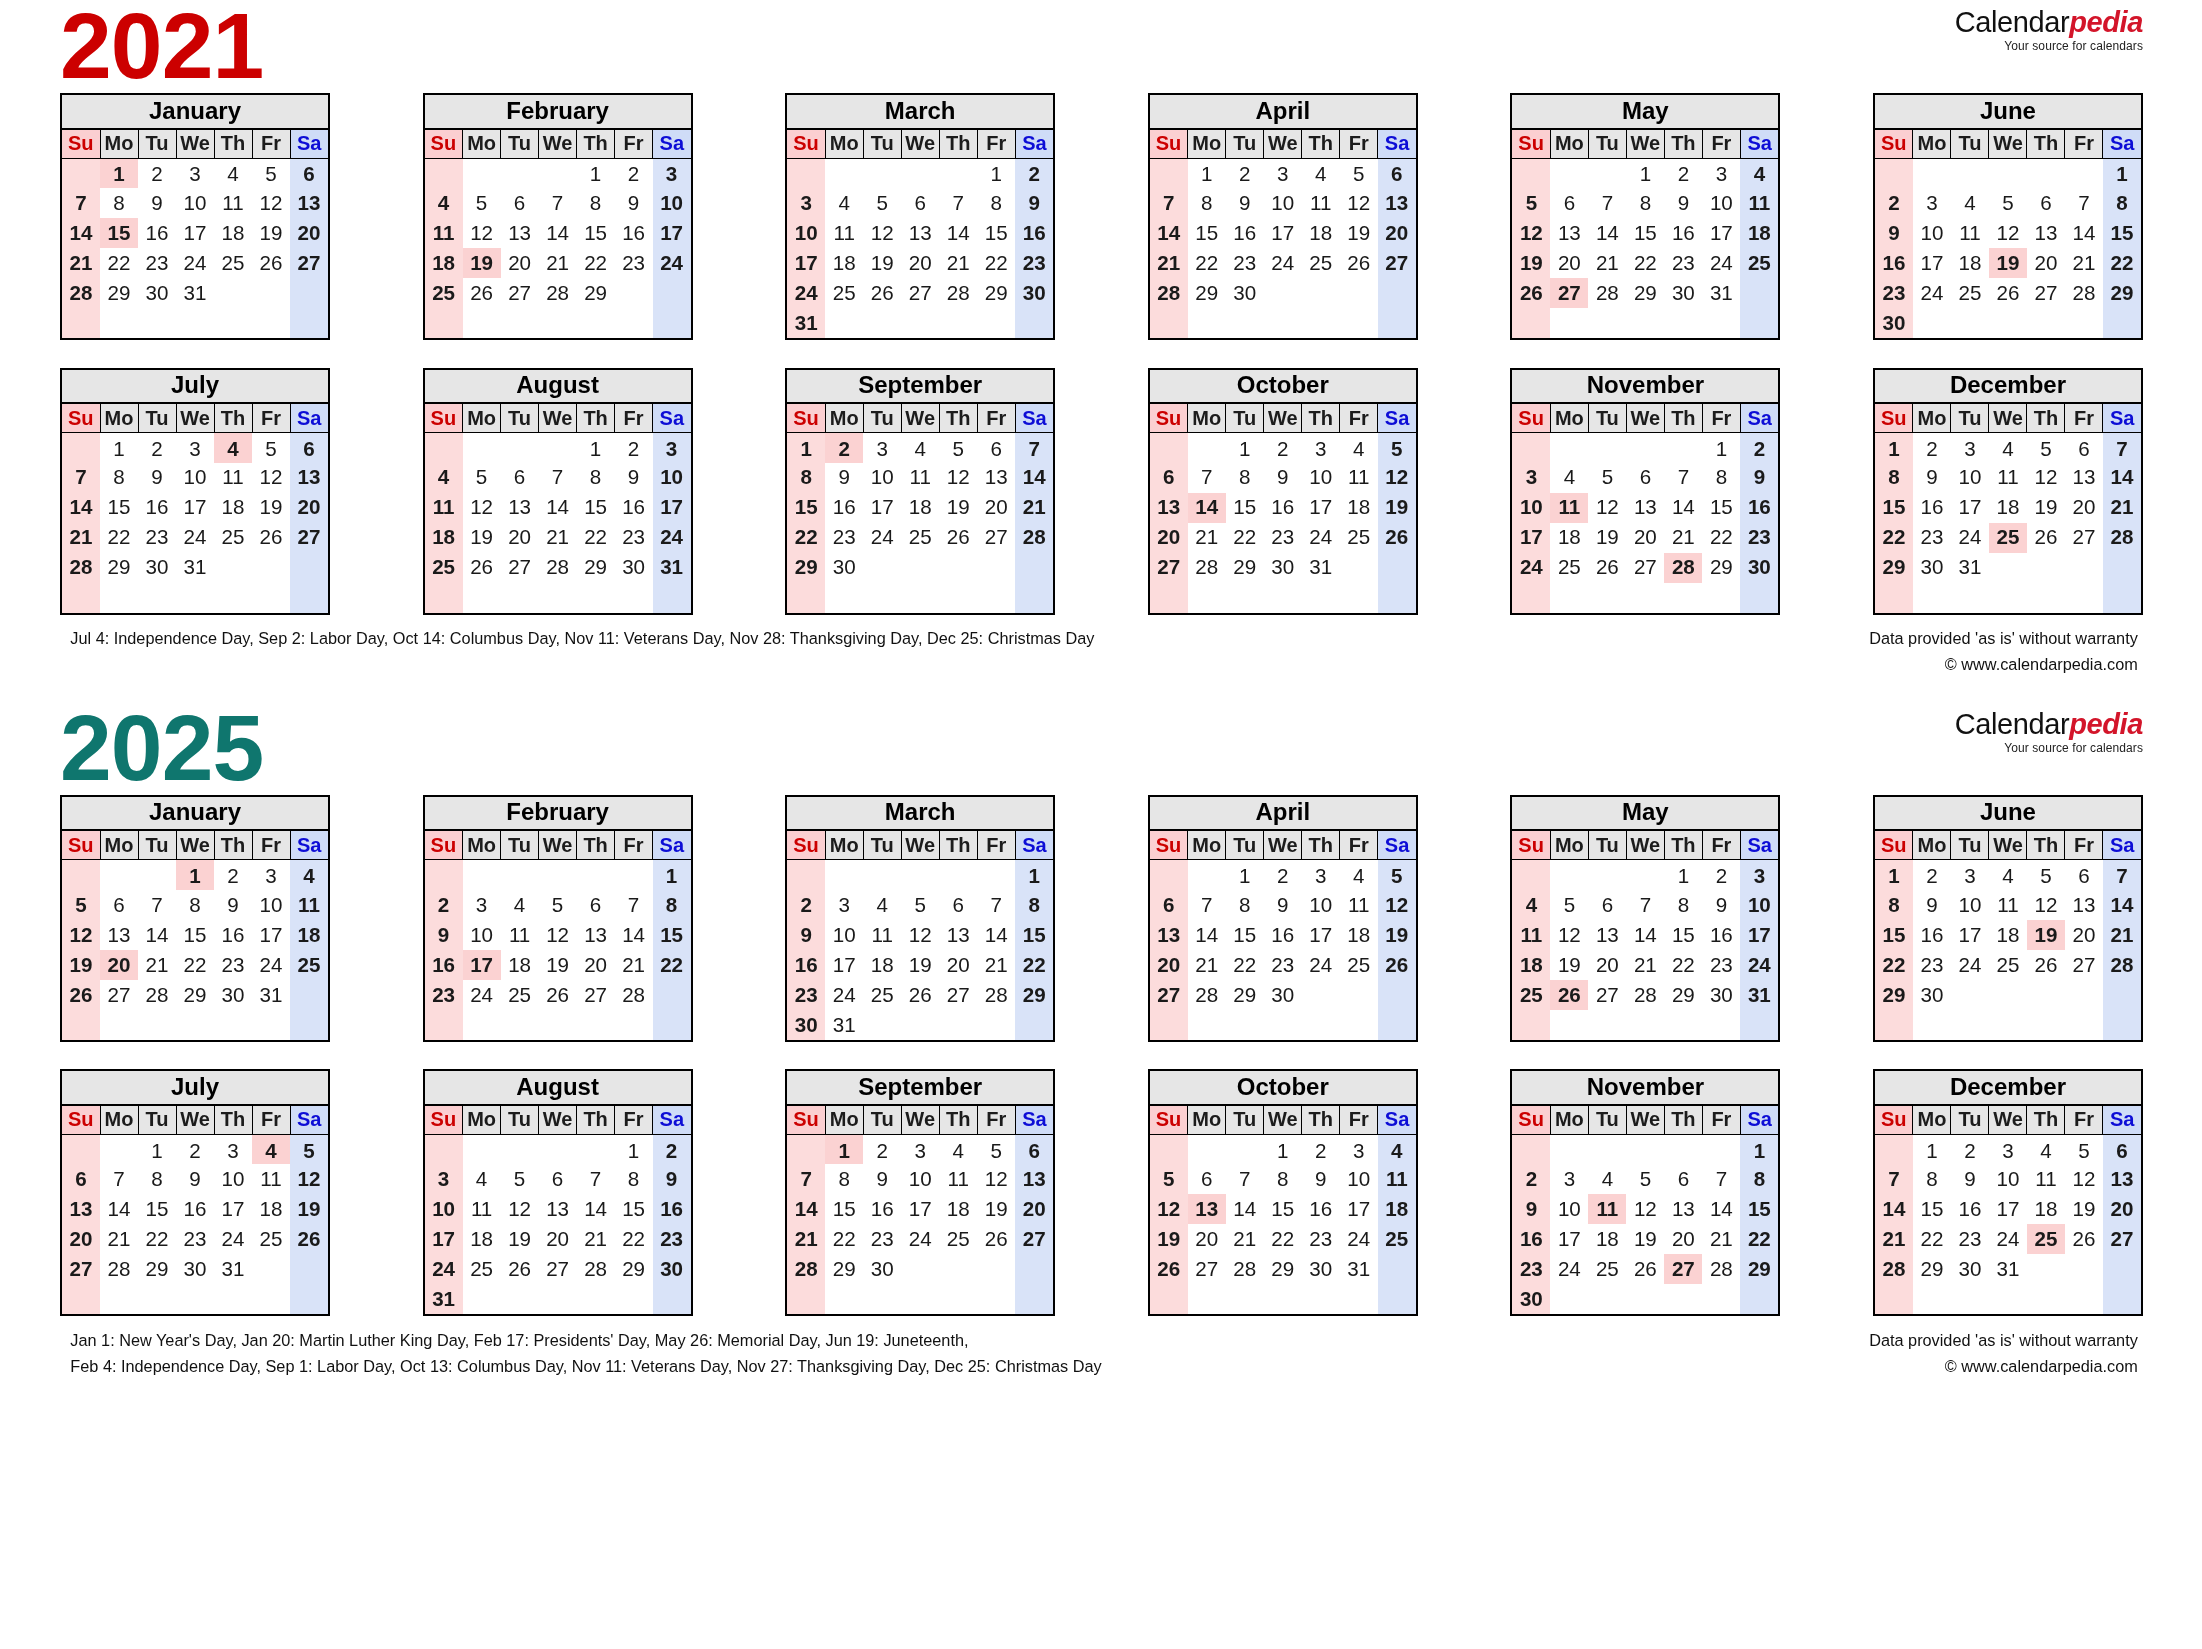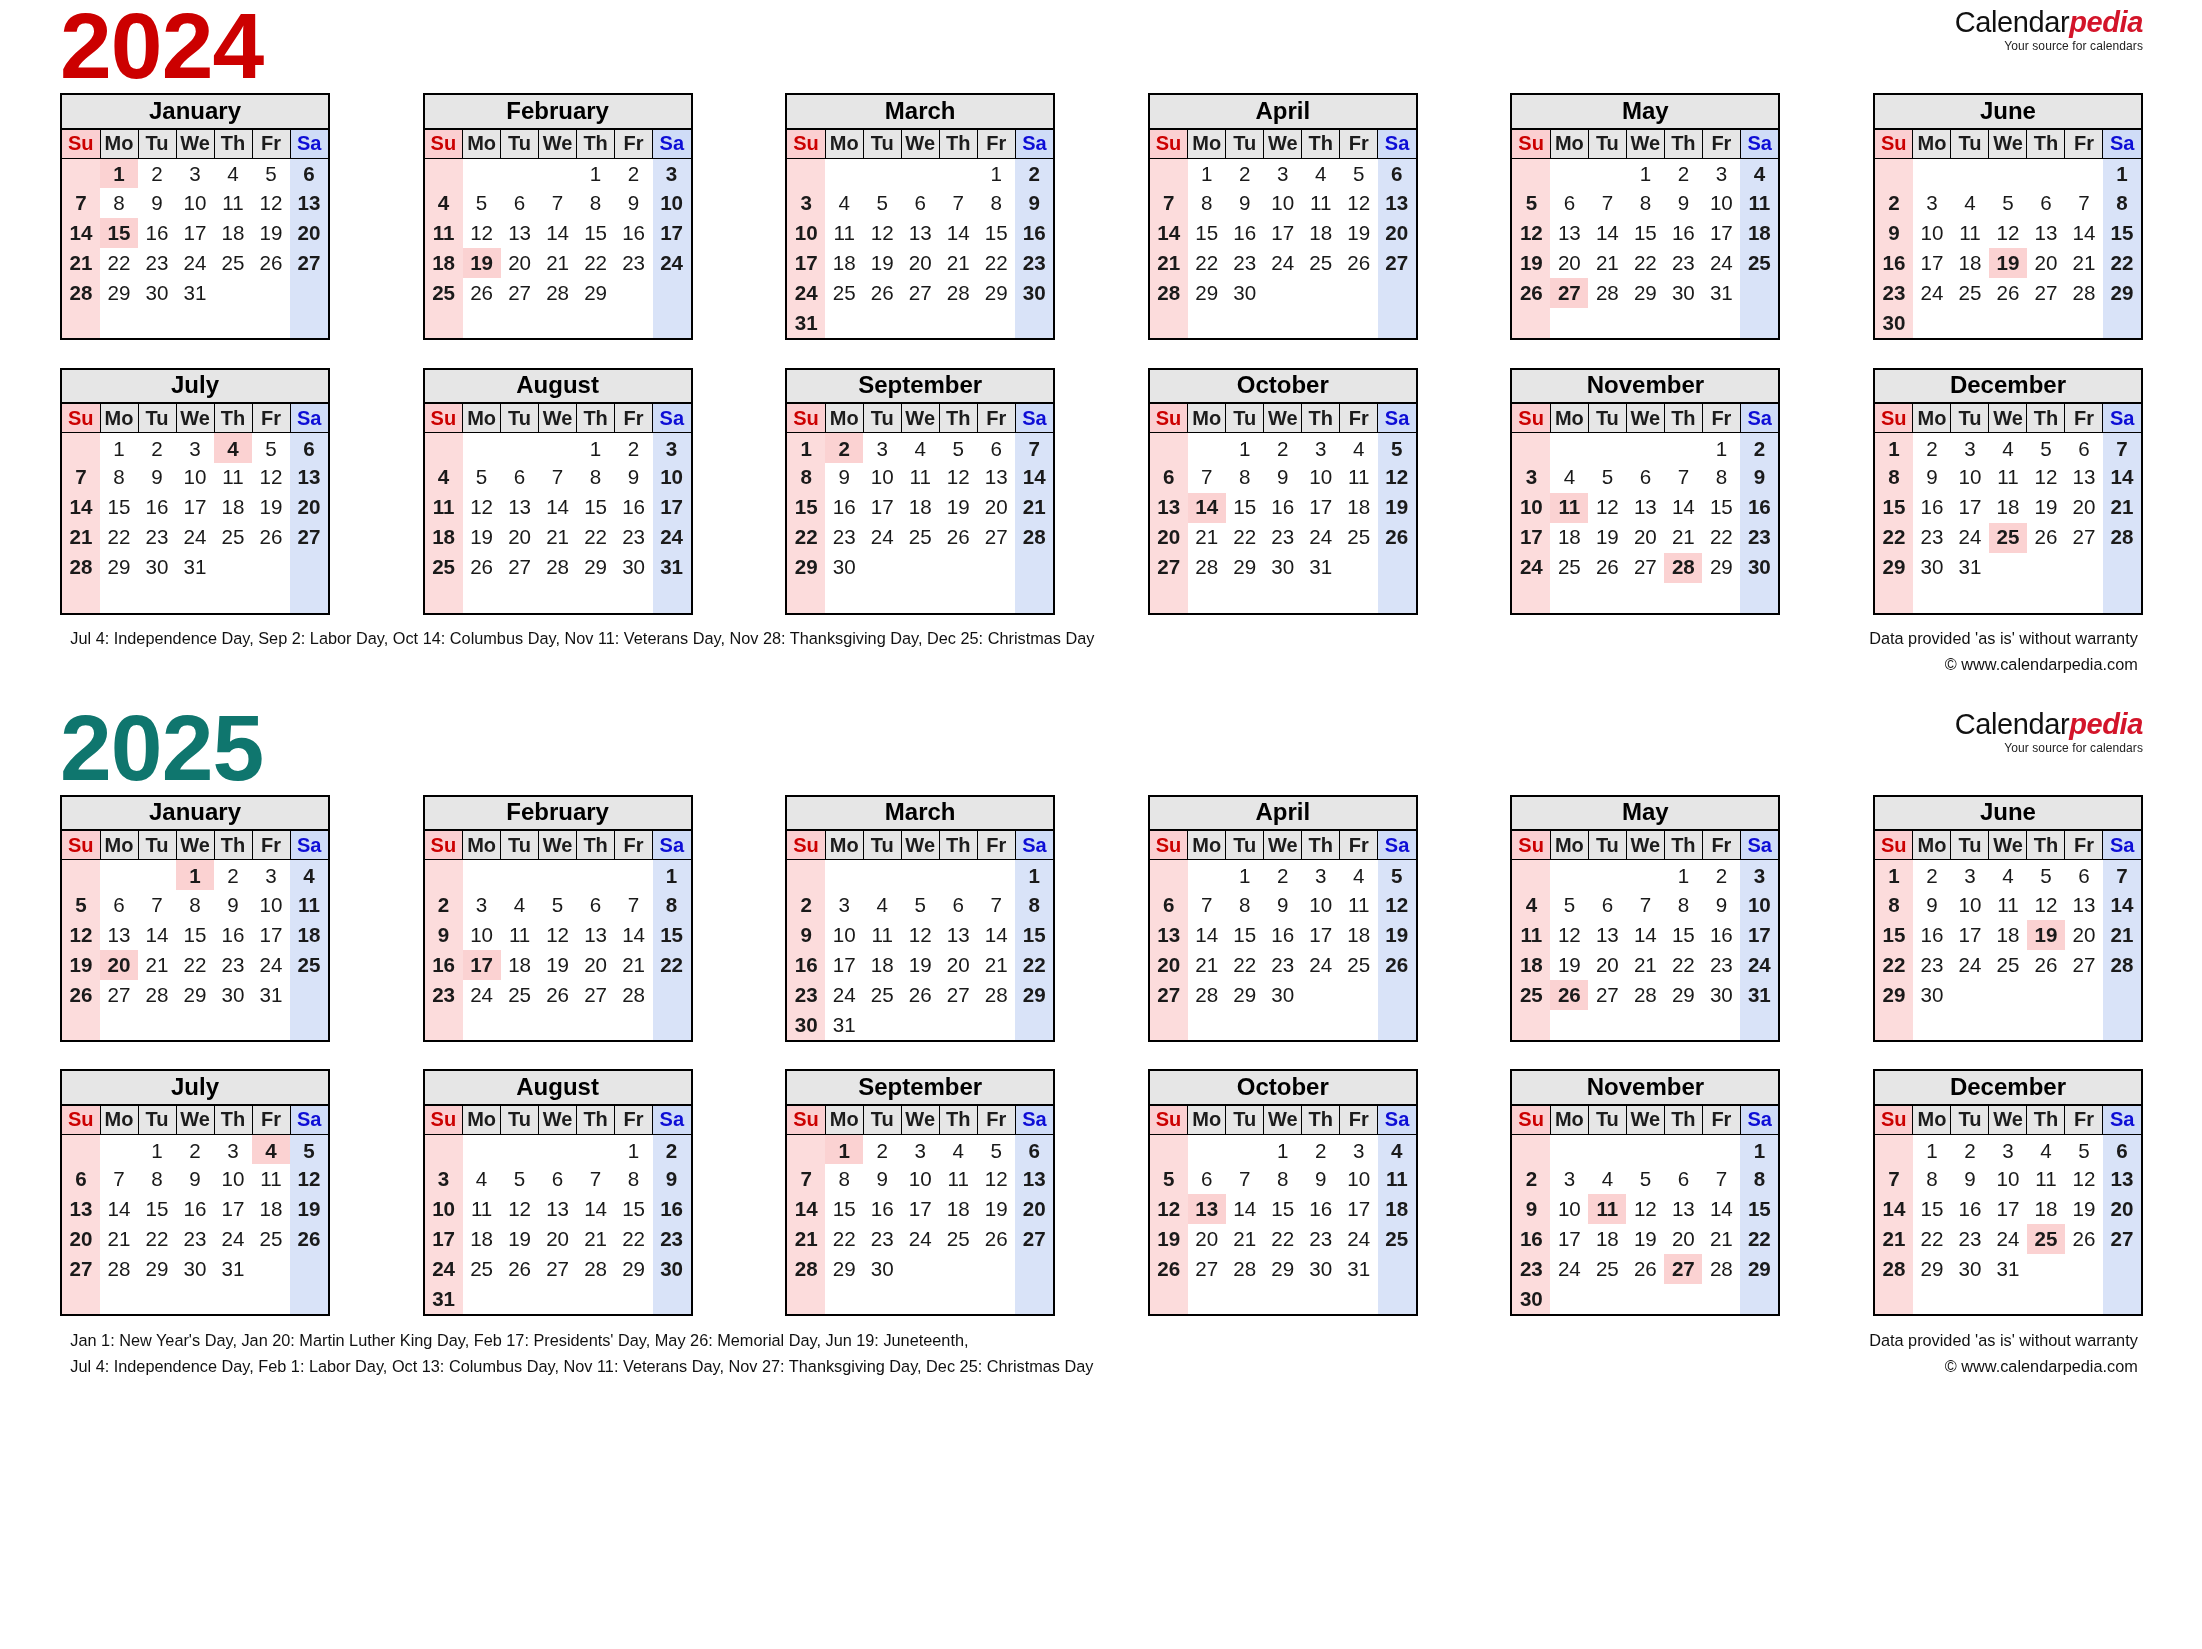--- a/index.html
+++ b/index.html
@@ -93,21 +93,21 @@
   .year-2024 .months-row:first-of-type { margin-top: 20.6px; }
   .year-2025 .months-row:first-of-type { margin-top: 20.6px; }
 </style>
 </head>
 <body>
 
 <div class="page">
 
   <section class="year-section year-2024">
     <div class="year-head">
-      <div class="year-title">2024</div>
+      <div class="year-title">2021</div>
       <div class="brand">
         <div class="brand-name"><span>Calendar</span><span class="ped">pedia</span></div>
         <div class="brand-tag">Your source for calendars</div>
       </div>
     </div>
     <div class="months-row">
         <div class="month">
           <div class="month-name">January</div>
           <table class="cal">
             <thead>
@@ -1857,21 +1857,21 @@
                 <td class="">&nbsp;</td>
                 <td class="pad-sa">&nbsp;</td>
               </tr>
             </tbody>
           </table>
         </div>
       </div>
     <div class="legend">
       <div class="legend-left">
         <div class="legend-line">Jan 1: New Year's Day, Jan 20: Martin Luther King Day, Feb 17: Presidents' Day, May 26: Memorial Day, Jun 19: Juneteenth,</div>
-        <div class="legend-line">Jul 4: Independence Day, Feb 1: Labor Day, Oct 13: Columbus Day, Nov 11: Veterans Day, Nov 27: Thanksgiving Day, Dec 25: Christmas Day</div>
+        <div class="legend-line">Feb 4: Independence Day, Sep 1: Labor Day, Oct 13: Columbus Day, Nov 11: Veterans Day, Nov 27: Thanksgiving Day, Dec 25: Christmas Day</div>
       </div>
       <div class="legend-right">
         <div class="legend-line">Data provided 'as is' without warranty</div>
         <div class="legend-line">© www.calendarpedia.com</div>
       </div>
     </div>
   </section>
 
 </div>
 

